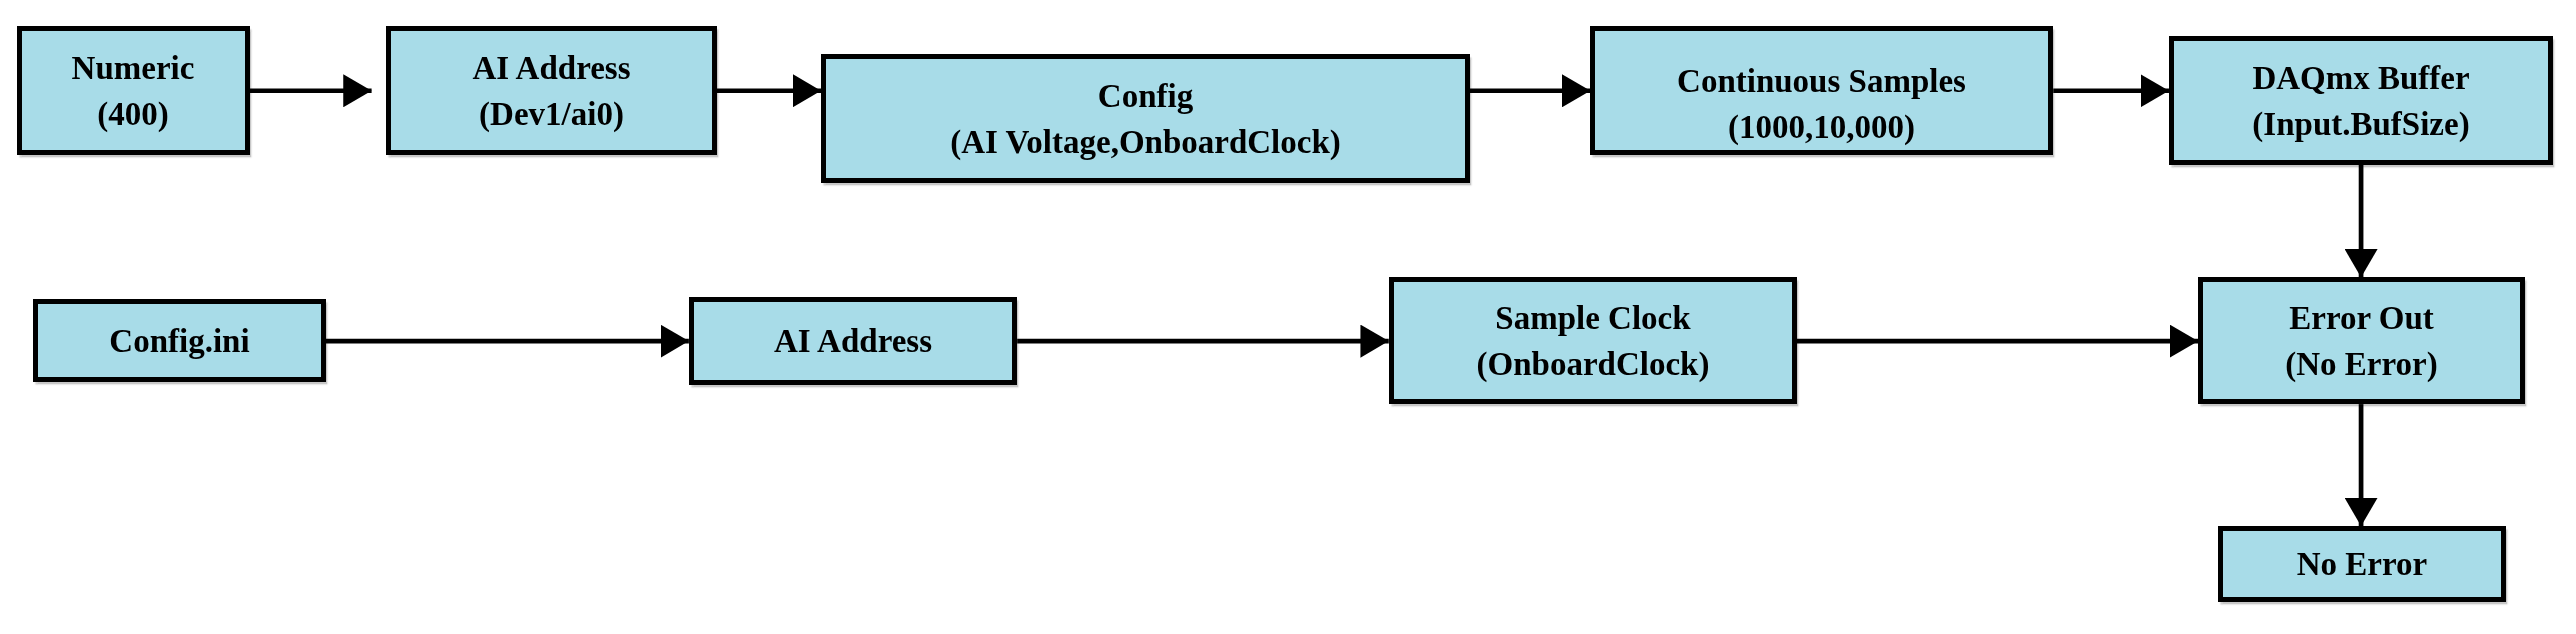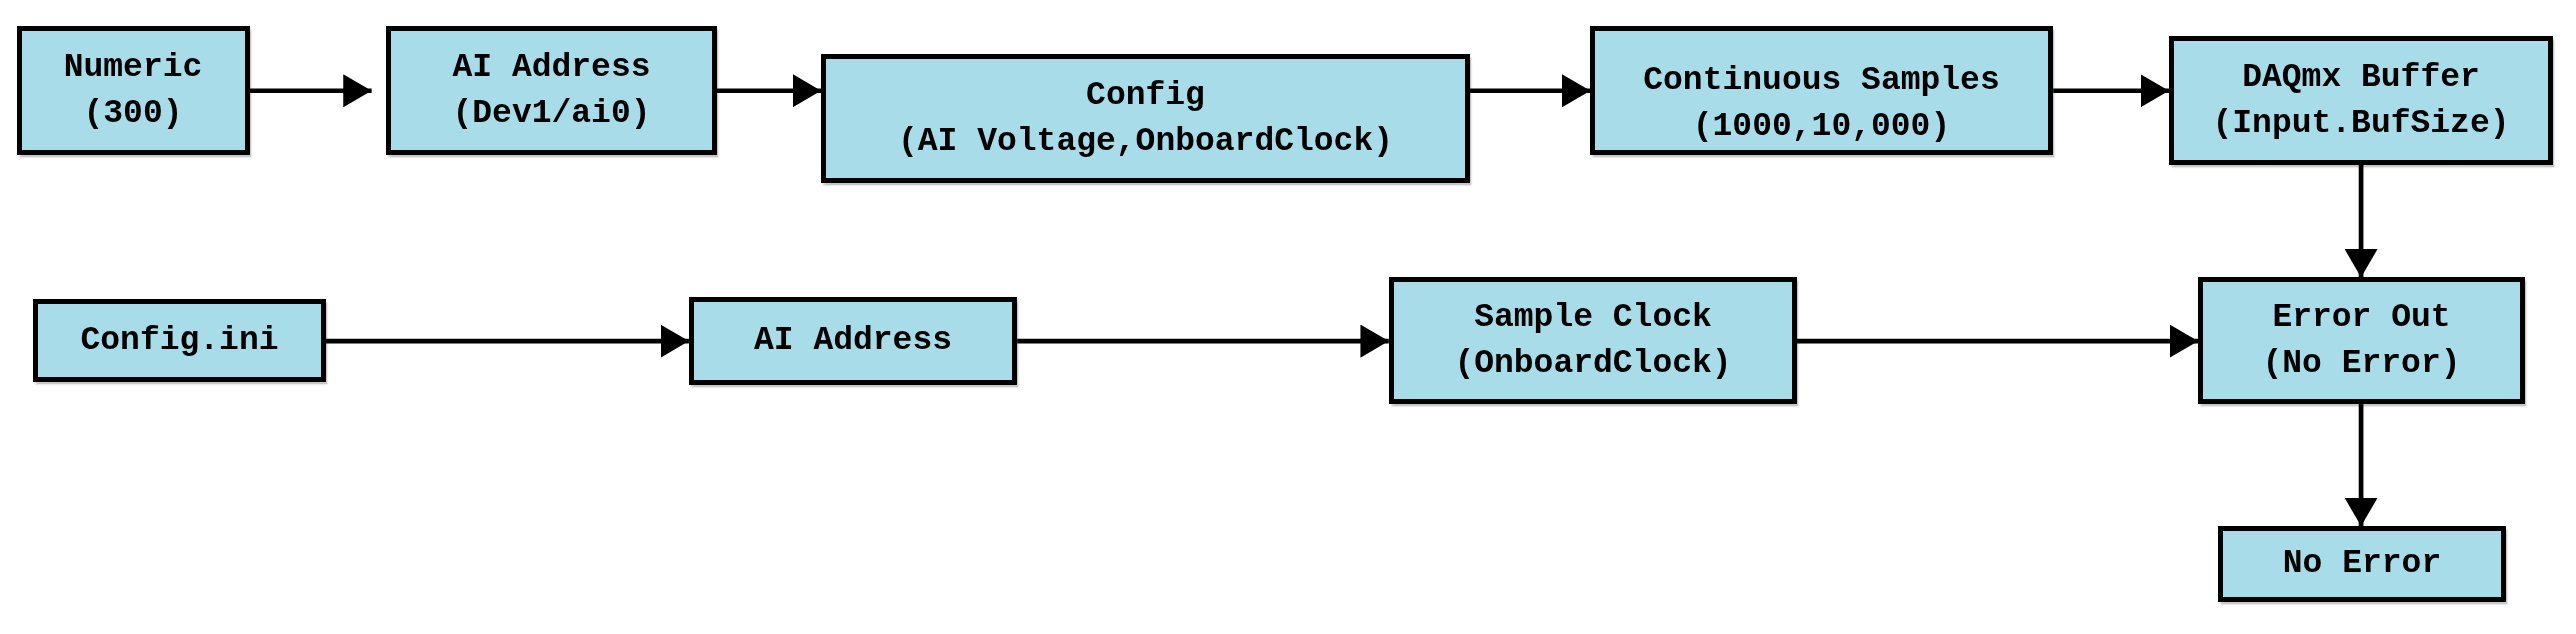--- a/index.html
+++ b/index.html
@@ -1,21 +1,21 @@
 <!DOCTYPE html>
 <html style="font-size:12.6px"><head>
 <meta charset="utf-8">
 <style>
   html,body{margin:0;padding:0;background:#ffffff;}
   #canvas{
     position:relative;
     width:2576px;
     height:635px;
     background:#ffffff;
-    font-family:Liberation Mono, monospace;
+    font-family:Liberation Serif, serif;
     overflow:hidden;
   }
   #arrows{position:absolute;left:0;top:0;width:2576px;height:635px;}
   .node{
     position:absolute;
     box-sizing:border-box;
     background:#A8DCE8;
     border:5.5px solid #000000;
     box-shadow:2.4px 3.1px 1.6px rgba(0,0,0,0.22);
     display:flex;
@@ -60,21 +60,21 @@
     <line x1="2608" y1="115" x2="2755" y2="115" stroke="#000" stroke-width="6" marker-end="url(#ah)"></line>
     <line x1="2999" y1="197" x2="2999" y2="352" stroke="#000" stroke-width="6" marker-end="url(#ah)"></line>
     <line x1="399" y1="433" x2="875" y2="433" stroke="#000" stroke-width="6" marker-end="url(#ah)"></line>
     <line x1="1292" y1="433" x2="1764" y2="433" stroke="#000" stroke-width="6" marker-end="url(#ah)"></line>
     <line x1="2282" y1="433" x2="2792" y2="433" stroke="#000" stroke-width="6" marker-end="url(#ah)"></line>
     <line x1="2999" y1="513" x2="2999" y2="668" stroke="#000" stroke-width="6" marker-end="url(#ah)"></line>
   </svg>
 
   <div class="node n1">
     <div>Numeric</div>
-    <div>(300)</div>
+    <div>(400)</div>
   </div>
 
   <div class="node n2">
     <div>AI Address</div>
     <div>(Dev1/ai0)</div>
   </div>
 
   <div class="node n3">
     <div>Config</div>
     <div>(AI Voltage,OnboardClock)</div>

